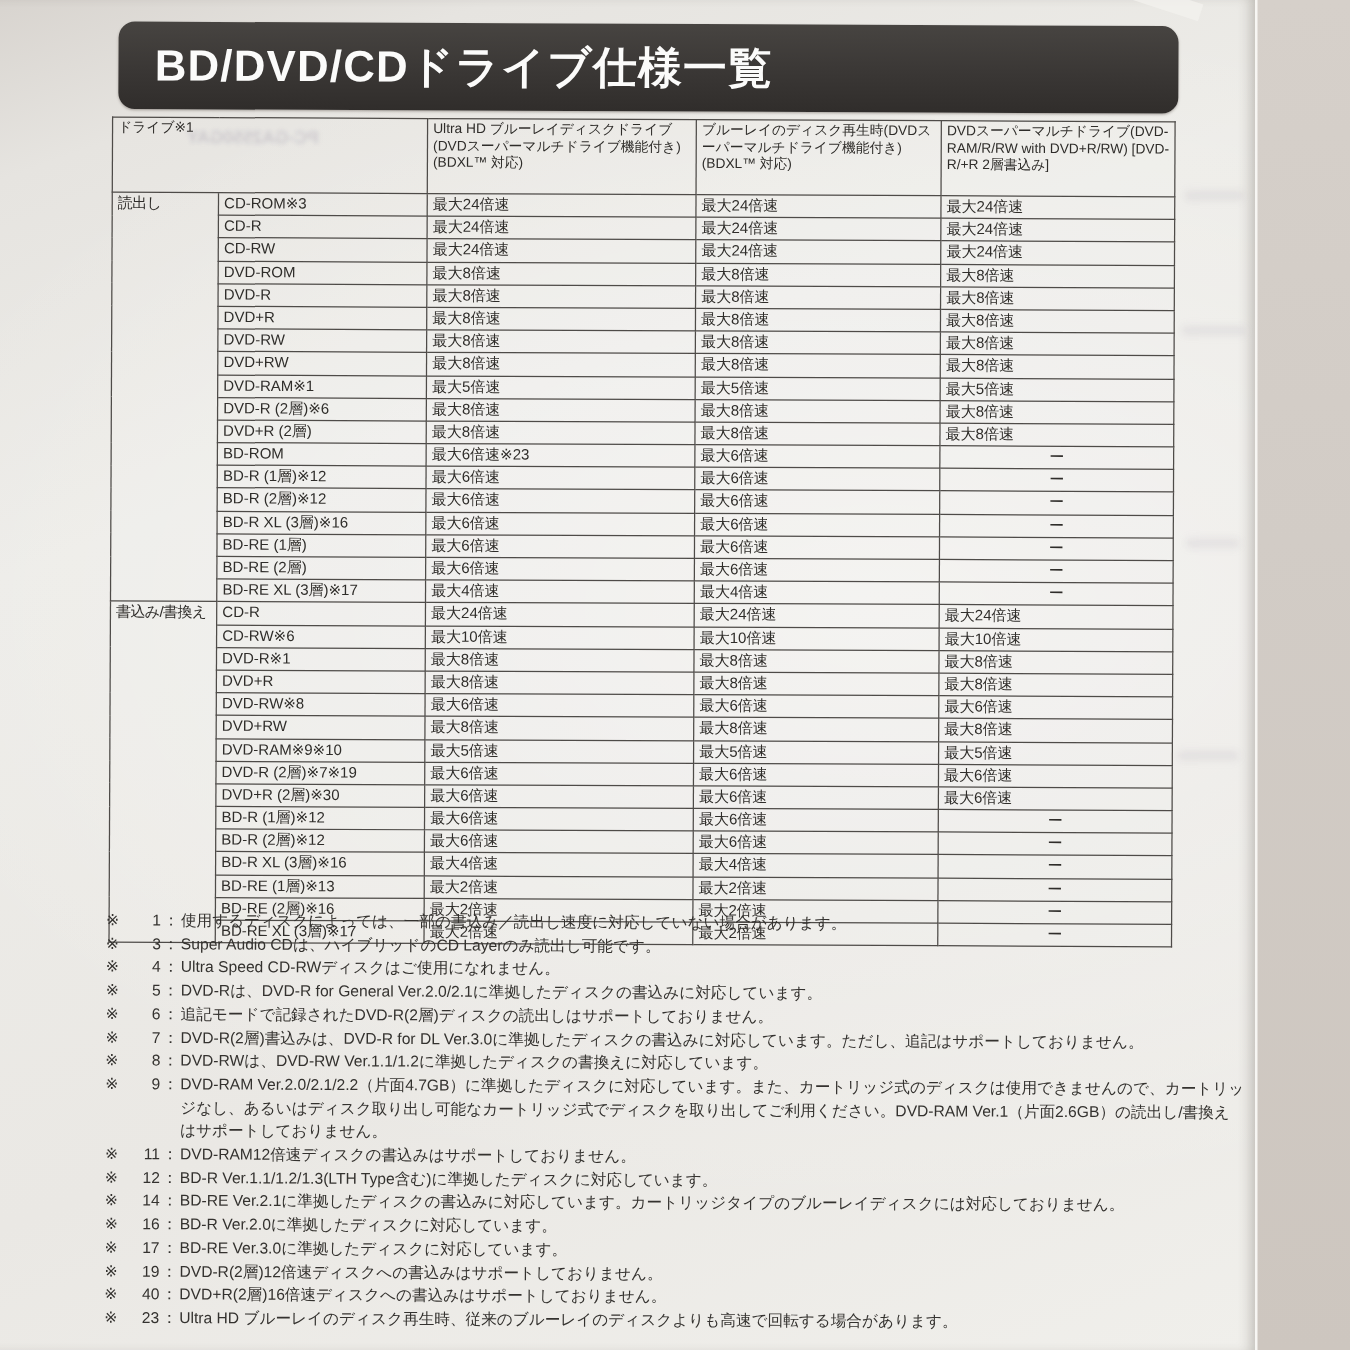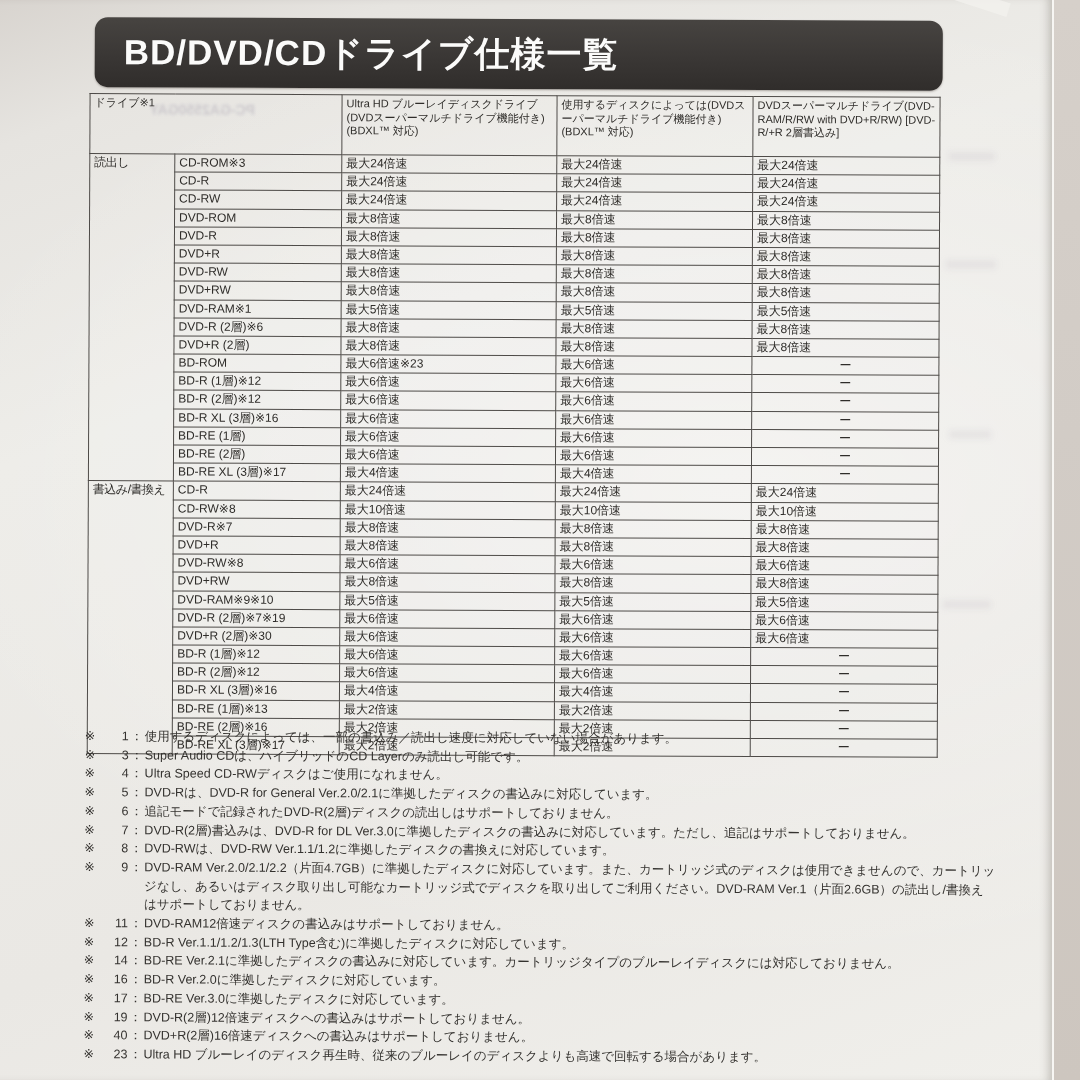--- a/index.html
+++ b/index.html
@@ -14,21 +14,20 @@
     background:linear-gradient(180deg,#d6d0ca 0%,#d2ccc6 40%,#cdc6bf 100%);
   }
   
   .page{
     position:absolute;left:0;top:0;width:1004px;height:1080px;
     background:
       radial-gradient(1200px 700px at 70% 45%, rgba(255,255,255,0.45), rgba(255,255,255,0) 70%),
       linear-gradient(160deg,#d8d4cf 0%,#e6e4e0 10%,#edece8 32%,#eae8e4 68%,#f0efeb 100%);
     box-shadow: inset -8px 0 10px -5px rgba(70,60,50,0.28);
     border-right:2px solid #f7f6f3;
-    padding-left:48px;
   }
   .page-corner-sliver{
     position:absolute;right:42px;top:-6px;width:60px;height:14px;
     background:#f2f1ee;transform:rotate(18deg);opacity:.8;
   }
   .content{position:absolute;inset:0;transform:rotate(0.25deg);transform-origin:50% 0;color:#33312e;}
 
   
   .banner{
     position:absolute;left:95px;top:19px;width:848px;height:70px;
@@ -117,21 +116,21 @@
           <col class="c2">
           <col class="c3">
           <col class="c4">
           <col class="c5">
       </colgroup>
       <thead>
         <tr>
           <th colspan="2">ドライブ※1</th>
 
         <th>Ultra HD ブルーレイディスクドライブ (DVDスーパーマルチドライブ機能付き) (BDXL™ 対応)</th>
-            <th>使用するディスクによっては(DVDスーパーマルチドライブ機能付き) (BDXL™ 対応)</th>
+            <th>ブルーレイのディスク再生時(DVDスーパーマルチドライブ機能付き) (BDXL™ 対応)</th>
             <th>DVDスーパーマルチドライブ(DVD-RAM/R/RW with DVD+R/RW) [DVD-R/+R 2層書込み]</th>
           </tr>
       </thead>
       <tbody id="spec-body">
 
       <tr>
             <td class="section" rowspan="18">読出し</td>
             <td class="media">CD-ROM※3</td>
             <td class="speed">最大24倍速</td>
             <td class="speed">最大24倍速</td>
@@ -240,27 +239,27 @@
             <td class="speed dash">ー</td>
           </tr>
           <tr>
             <td class="section" rowspan="15">書込み/書換え</td>
             <td class="media">CD-R</td>
             <td class="speed">最大24倍速</td>
             <td class="speed">最大24倍速</td>
             <td class="speed">最大24倍速</td>
           </tr>
           <tr>
-            <td class="media">CD-RW※8</td>
+            <td class="media">CD-RW※6</td>
             <td class="speed">最大10倍速</td>
             <td class="speed">最大10倍速</td>
             <td class="speed">最大10倍速</td>
           </tr>
           <tr>
-            <td class="media">DVD-R※7</td>
+            <td class="media">DVD-R※1</td>
             <td class="speed">最大8倍速</td>
             <td class="speed">最大8倍速</td>
             <td class="speed">最大8倍速</td>
           </tr>
           <tr>
             <td class="media">DVD+R</td>
             <td class="speed">最大8倍速</td>
             <td class="speed">最大8倍速</td>
             <td class="speed">最大8倍速</td>
           </tr>

